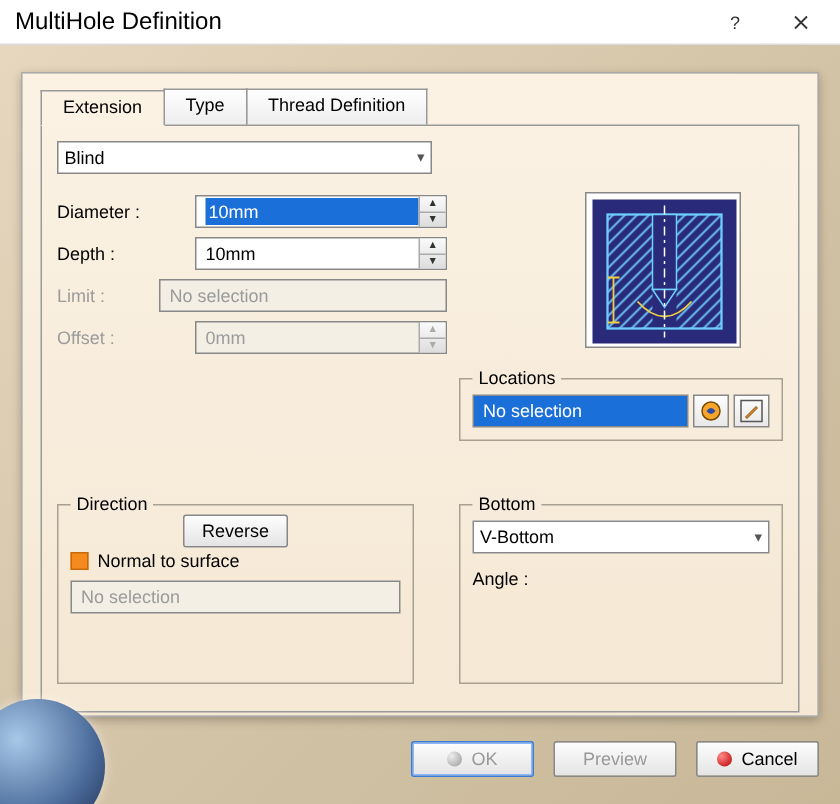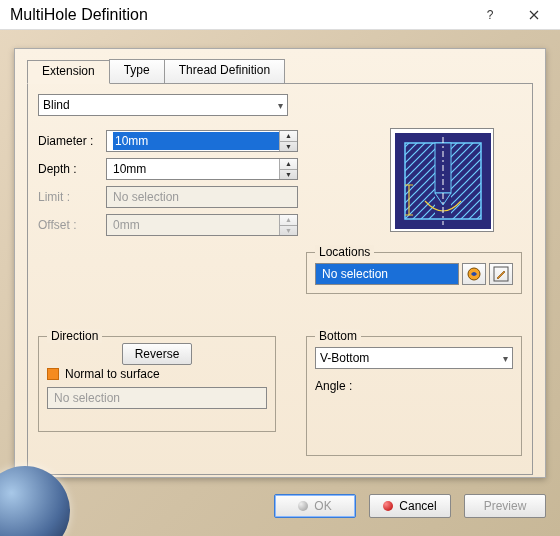--- a/index.html
+++ b/index.html
@@ -69,21 +69,21 @@
   .dropdown, .textinput, .spinner-wrap {
     border:1px solid #888;
     background:#fff;
     height:22px;
     display:flex; align-items:center;
     font-size:12px;
   }
   .dropdown { padding:0 4px; justify-content:space-between; cursor:pointer;}
   .dropdown .chev { font-size:10px; color:#555; }
   .textinput { padding:0 6px; color:#777; }
-  .spinner-wrap { padding:0 0 0 6px; }
+  .spinner-wrap { padding:0 0 0 6px;margin-left:24px; }
   .spinner-wrap .val { flex:1; }
   .spinner-wrap.selected .val { background:#1a6fd8; color:#fff; padding:2px 2px; }
   .spinner-wrap .spin-btns {
     width:18px; height:100%;
     border-left:1px solid #aaa;
     display:flex; flex-direction:column;
     background:linear-gradient(#fafafa,#ddd);
   }
   .spin-btns div { flex:1; display:flex; align-items:center; justify-content:center; font-size:7px; color:#333; cursor:pointer;}
   .spin-btns div:first-child { border-bottom:1px solid #aaa;}
@@ -266,21 +266,21 @@
         </div>
         <div class="iconbtn">
           <svg width="16" height="16" viewBox="0 0 16 16">
             <rect x="1" y="1" width="14" height="14" fill="none" stroke="#555"></rect>
             <path d="M4 12 L11 5 L12 6 L5 13 Z" fill="#d98a2a" stroke="#7a4a00" stroke-width="0.6"></path>
           </svg>
         </div>
       </div>
     </div>
 
-    <div class="group" style="position:absolute; left:10px; top:252px; width:238px; height:96px;">
+    <div class="group" style="position:absolute; left:10px; top:252px; width:238px; height:120px;">
       <span class="group-title">Direction</span>
       <div style="text-align:center; margin-bottom:6px;">
         <span class="btn">Reverse</span>
       </div>
       <div class="checkbox-row">
         <span class="chk orange"></span>
         <span>Normal to surface</span>
       </div>
       <div class="textinput disabled" style="width:100%;">
         <span>No selection</span>
@@ -299,22 +299,22 @@
     </div>
 
   </div>
 </div>
 
 <div class="footer">
   <div class="btn default disabled-btn">
     <span class="dot gray"></span>
     <span>OK</span>
   </div>
+  <div class="btn disabled-btn">
+    <span>Preview</span>
+  </div>
   <div class="btn">
     <span class="dot red"></span>
     <span>Cancel</span>
   </div>
-  <div class="btn disabled-btn">
-    <span>Preview</span>
-  </div>
 </div>
 
 <div class="planet"></div>
 
 </body></html>

